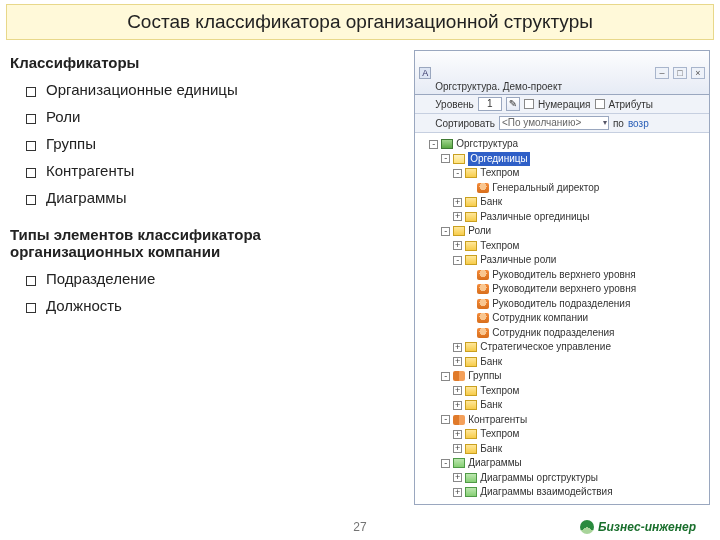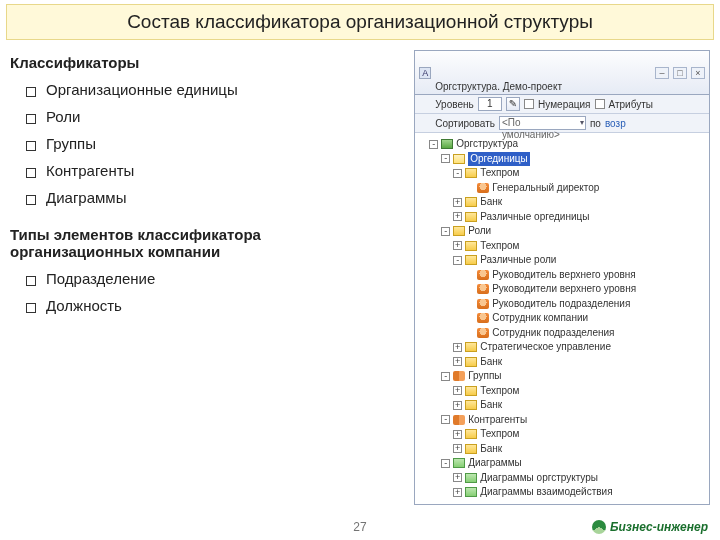--- a/index.html
+++ b/index.html
@@ -160,21 +160,21 @@
     position: absolute;
     bottom: 6px;
     left: 50%;
     transform: translateX(-50%);
     font-size: 12px;
     color:#737373;
   }
   .brand {
     position: absolute;
     bottom: 6px;
-    right: 12px;
+    right: 24px;
     font-size: 12px;
     font-weight: bold;
     font-style: italic;
     color: #1a6f2d;
     display:flex;
     align-items:center;
     gap:4px;
   }
   .brand .logo {
     width:14px;height:14px;
@@ -237,21 +237,21 @@
       <span>Уровень</span>
       <div class="spin">1</div>
       <div class="btn">✎</div>
       <span class="chk"></span>
       <span>Нумерация</span>
       <span class="chk"></span>
       <span>Атрибуты</span>
     </div>
     <div class="toolbar">
       <span>Сортировать</span>
-      <div class="sel" style="width:87px">&lt;По умолчанию&gt;</div>
+      <div class="sel" style="width:110px">&lt;По умолчанию&gt;</div>
       <span>по</span>
       <span style="color:#2a5fb7">возр</span>
     </div>
     <div class="tree" id="tree">
         <div class="tree-row ind1">
           <div class="pm">-</div>
           <span class="ic ic-root"></span>
           <span>Оргструктура</span>
         </div>
         <div class="tree-row ind2">

